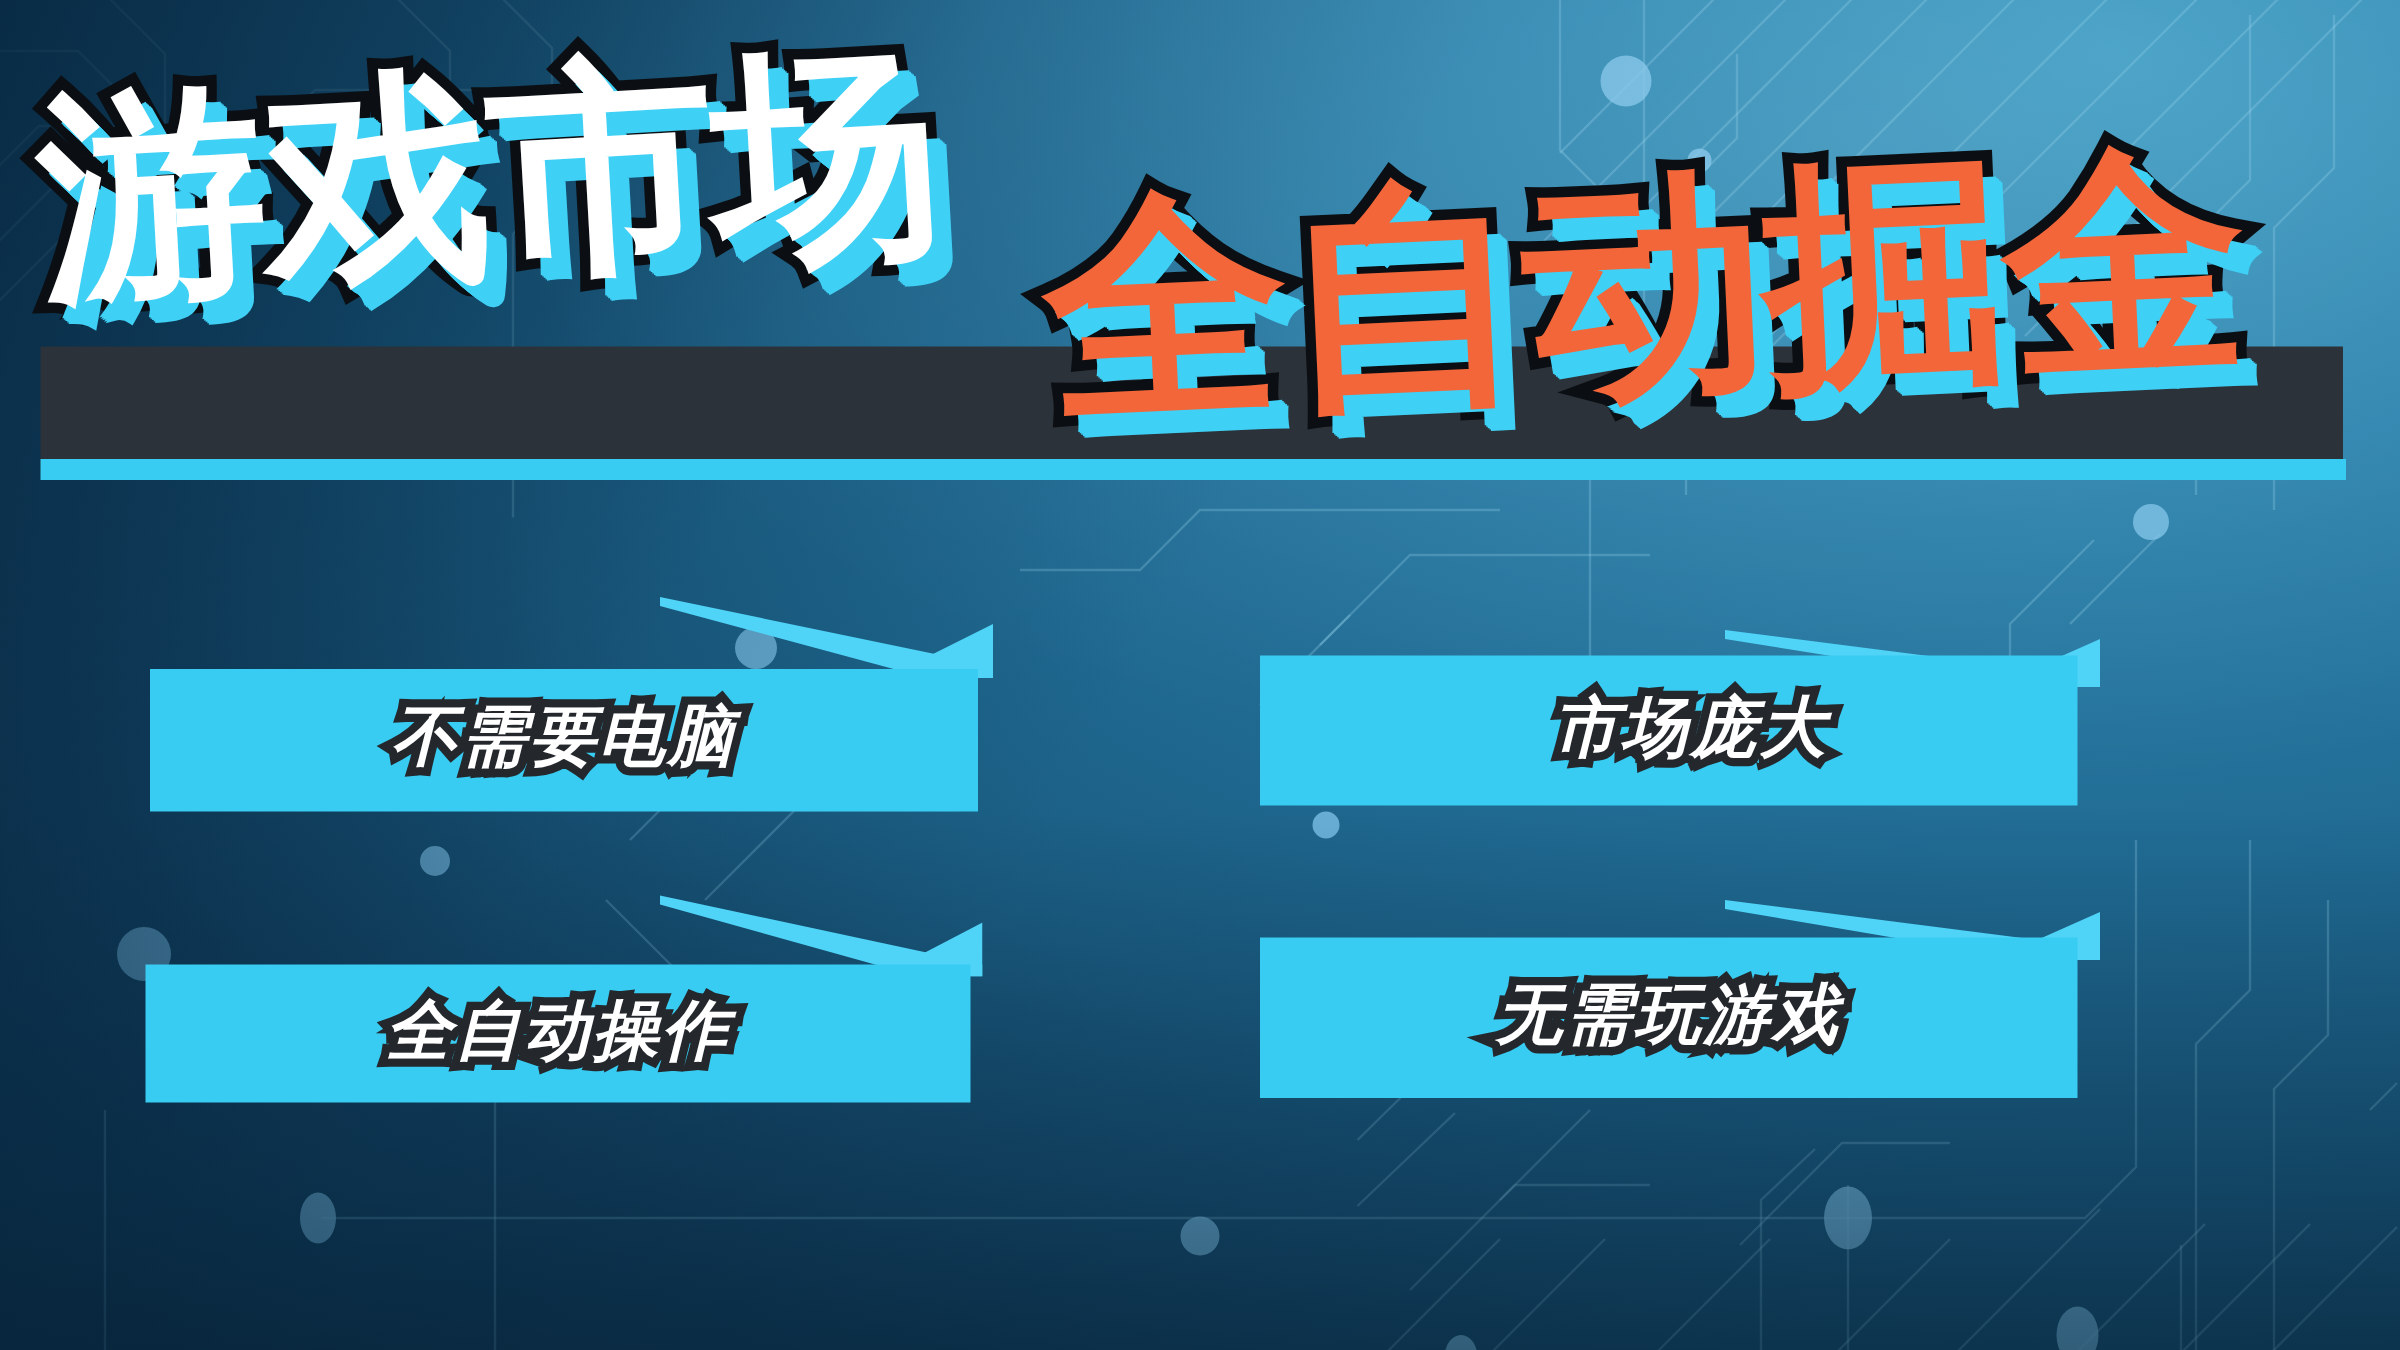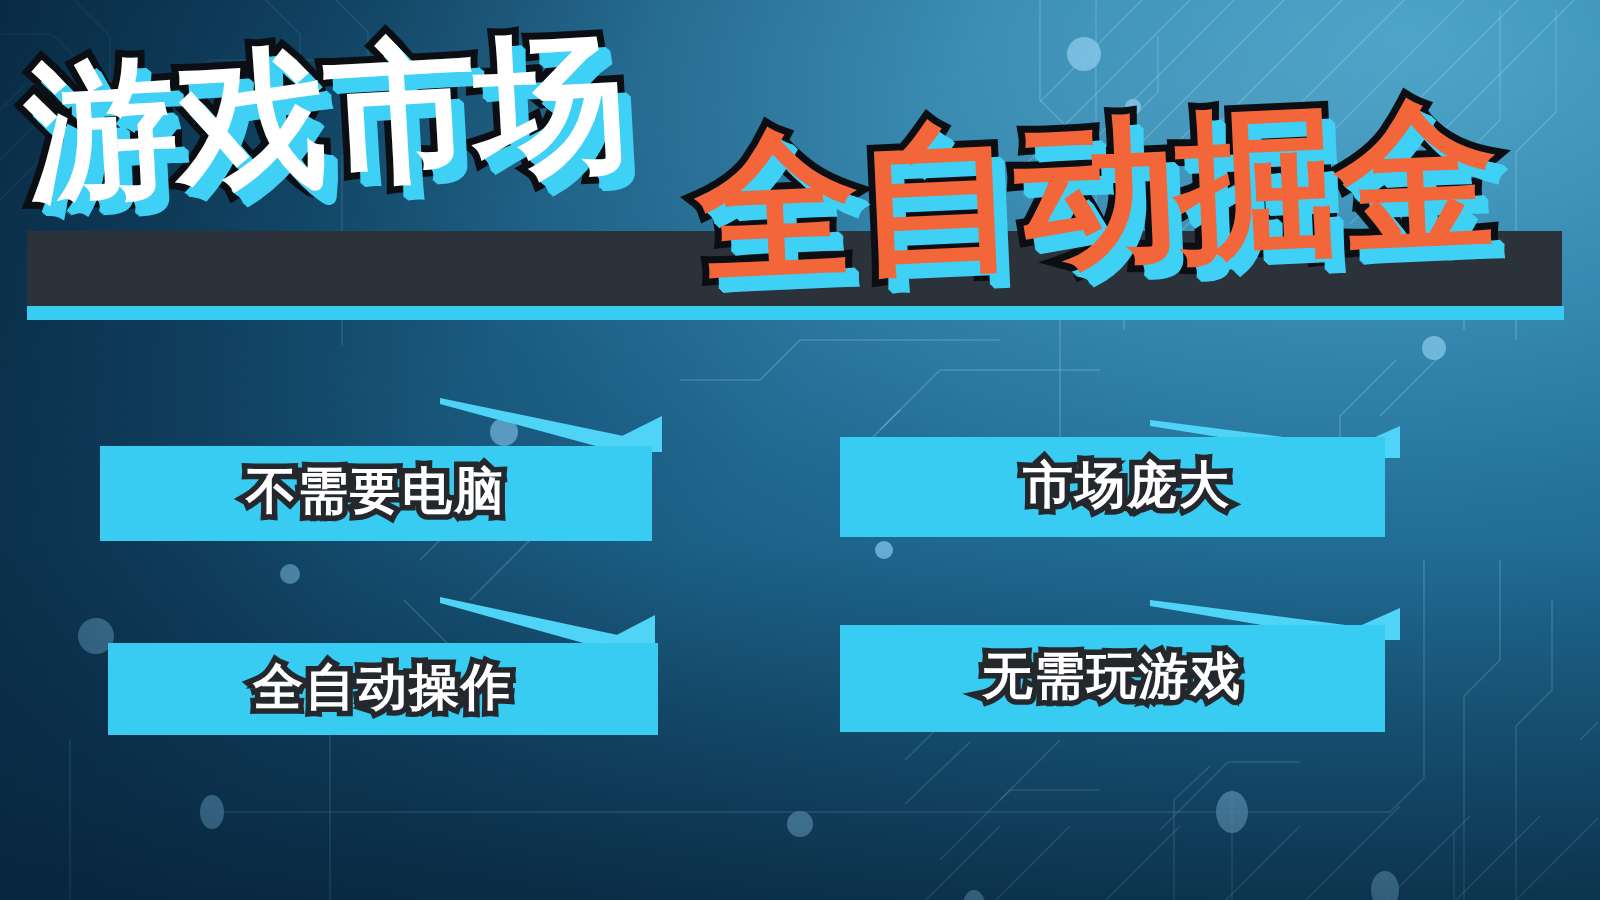--- a/index.html
+++ b/index.html
@@ -93,34 +93,35 @@
       13px 15px 0 #3fd0f5;
   }
 
   
   .feature {
     position:absolute;
     background:#38ccf2;
     display:flex; align-items:center; justify-content:center;
   }
   .feature-label {
-    font-size:50px;
+    font-size:44px;
     font-weight:bold;
     color:#ffffff;
     letter-spacing:2px;
     white-space:nowrap;
     -webkit-text-stroke:11px #24282d;
     paint-order: stroke fill;
     transform:translateY(-2px);
+    font-style:italic;
   }
   .swoosh { position:absolute; pointer-events:none; }
 
   #f1 { left:100px;  top:446px; width:552px; height:95px; }
   #f2 { left:840px;  top:437px; width:545px; height:100px;padding-left:29px; }
-  #f3 { left:108px;   top:643px; width:550px; height:92px; }
+  #f3 { left:97px;   top:643px; width:550px; height:92px; }
   #f4 { left:840px;  top:625px; width:545px; height:107px; }
 
   #s1 { left:440px; top:392px; width:222px; height:60px; }
   #s2 { left:1150px; top:418px; width:250px; height:40px; }
   #s3 { left:440px; top:593px; width:215px; height:58px; }
   #s4 { left:1150px; top:598px; width:250px; height:42px; }
 </style>
 </head>
 <body>
 

